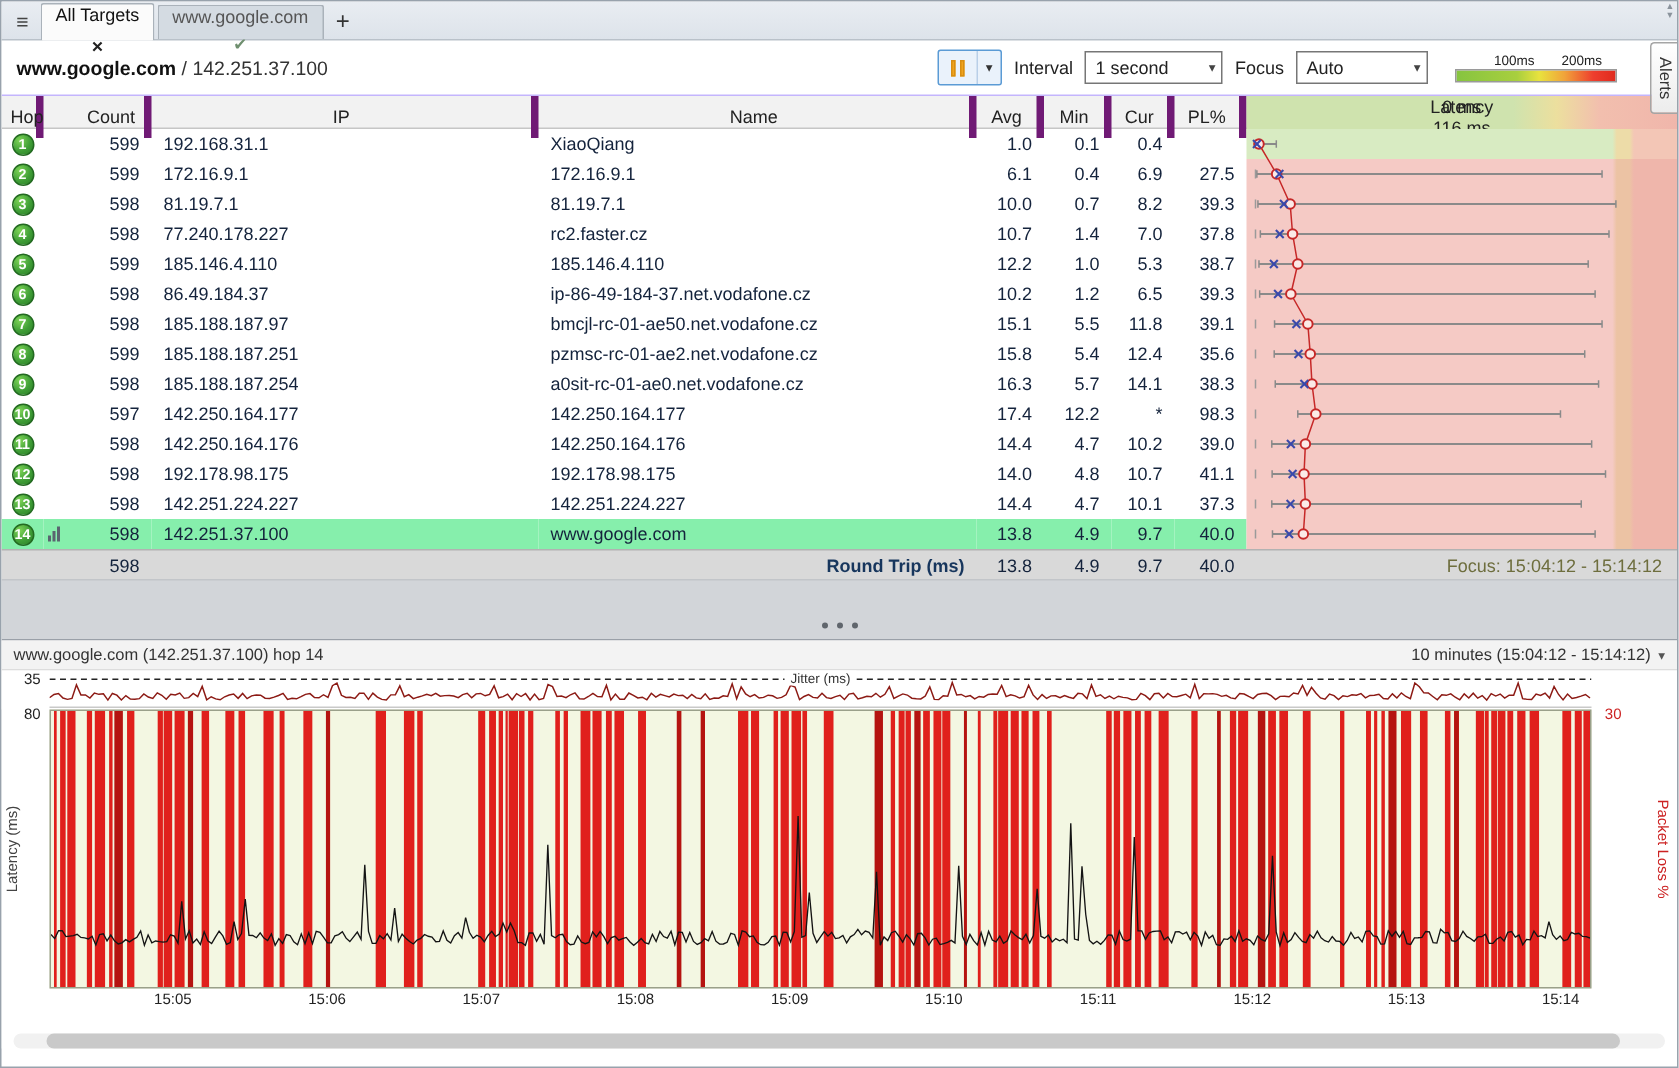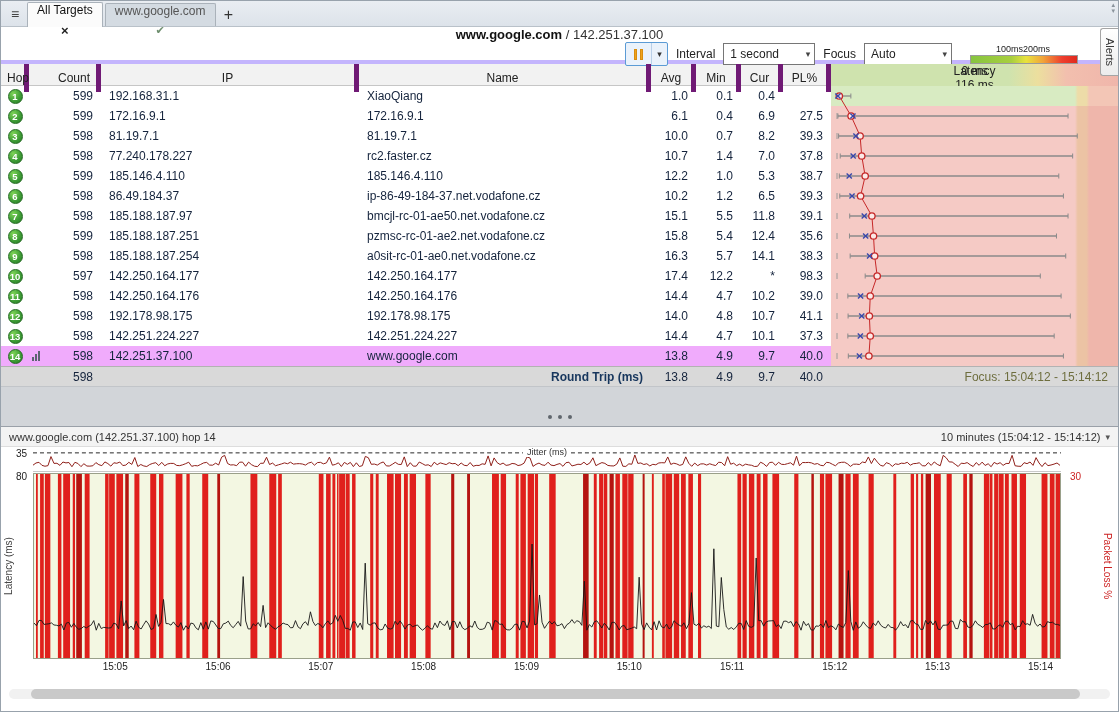--- a/index.html
+++ b/index.html
@@ -15,50 +15,50 @@
   .menu-btn{width:24px;height:24px;display:flex;align-items:center;justify-content:center;font-size:14px;color:#444;cursor:pointer;}
   .tab{height:23px;display:flex;align-items:center;gap:7px;padding:0 9px;font-size:12px;border:1px solid #aab2ba;border-bottom:none;border-radius:2px 2px 0 0;margin-right:2px;position:relative;flex-direction:column;}
   .tab.active{background:#fbfbfb;color:#111;z-index:2;margin-bottom:-1px;height:25px;}
   .tab.inactive{background:#d4dbe2;color:#555;}
   .tab-close{font-size:13px;font-weight:bold;color:#222;cursor:pointer;line-height:1;}
   .tab-check{font-size:11px;color:#6f8f6f;line-height:1;}
   .tab-add{width:22px;height:22px;display:flex;align-items:center;justify-content:center;font-size:16px;color:#333;cursor:pointer;}
   .corner-arrows{position:absolute;right:3px;top:1px;display:flex;flex-direction:column;font-size:7px;line-height:6px;color:#8a939c;}
 
   
-  .hdr{height:37px;background:#fff;border-bottom:4px solid #c4b5fd;display:flex;align-items:center;padding:0 10px;flex-direction:column;}
+  .hdr{height:37px;background:#fff;border-bottom:1px solid #c4b5fd;display:flex;align-items:center;padding:0 10px;}
   .t-host{font-weight:bold;font-size:13px;color:#111;}
   .t-sep,.t-ip{font-size:13px;color:#333;}
   .controls{margin-left:auto;display:flex;align-items:center;gap:8px;padding-right:30px;}
   .pause-group{display:flex;border:1px solid #5b9bd5;background:#eaf2fb;border-radius:2px;height:24px;}
   .pause-main{width:26px;display:flex;align-items:center;justify-content:center;gap:3px;cursor:pointer;border-right:1px solid #b9cfe8;}
   .pbar{display:block;width:3px;height:11px;background:#f0a31c;border:1px solid #d88d10;}
   .pause-caret{width:15px;display:flex;align-items:center;justify-content:center;font-size:9px;color:#333;cursor:pointer;}
   .lbl{font-size:12px;color:#222;}
   .select{height:22px;min-width:92px;border:1px solid #767676;background:#fff;display:flex;align-items:center;justify-content:space-between;padding:0 4px 0 6px;cursor:pointer;}
   .select .caret{font-size:9px;color:#444;margin-left:8px;}
   .scale{width:108px;margin-left:10px;}
-  .scale-labels{display:flex;font-size:9px;color:#222;padding:0 10px 1px 26px;}
+  .scale-labels{display:flex;justify-content:space-between;font-size:9px;color:#222;padding:0 10px 1px 26px;}
   .scale-bar{height:9px;border:1px solid #9a9a9a;background:linear-gradient(90deg,#86c440 0%,#a8cf3e 38%,#e8e23e 52%,#f1a33a 68%,#ee3e2e 86%,#e02a1e 100%);}
 
   
   .alerts-tab{position:absolute;right:0;top:27px;width:18px;height:48px;background:linear-gradient(#fff,#ececec);border:1px solid #a5a5a5;border-right:none;border-radius:3px 0 0 3px;display:flex;align-items:center;justify-content:center;writing-mode:vertical-rl;font-size:11px;color:#333;cursor:pointer;z-index:5;}
 
   
   .thead{display:grid;grid-template-columns:var(--cols);height:22px;align-items:center;background:#f2f2f2;border-bottom:1px solid #c6c6c6;font-size:12px;color:#222;}
   .thead .hc{height:100%;display:flex;align-items:center;border-right:5px solid #701a75;padding:0 6px;}
   .hc.cen{justify-content:center;}
   .hc.rt{justify-content:flex-end;}
   .hc.lat-h{border-right:none;position:relative;background:linear-gradient(90deg,#cfe3ae 0%,#cfe3ae 62%,#ecdf9e 72%,#f2bfae 82%,#f0b6ab 100%);justify-content:space-between;padding:0 6px;flex-direction:column;}
   .hc.lat-h .mid{position:absolute;left:50%;transform:translateX(-50%);}
 
   .tbody{position:relative;height:280px;}
   .trow{display:grid;grid-template-columns:var(--cols);height:20px;align-items:center;color:var(--navy);cursor:default;}
   .trow .c{height:100%;display:flex;align-items:center;overflow:visible;white-space:nowrap;}
-  .trow.sel .c:not(.lat){background:#f0abfc;align-items:center;}
+  .trow.sel .c:not(.lat){background:#86efac;align-items:center;}
   .c.ch{justify-content:center;position:relative;}
   .c.cr{justify-content:flex-end;padding-right:8px;}
   .c.cl{padding-left:8px;}
   .hopc{width:15px;height:15px;border-radius:50%;background:radial-gradient(circle at 32% 28%,#7ed457 0%,#3f9e36 55%,#2a7d27 100%);border:1px solid #236a21;color:#fff;font-size:9.5px;font-weight:bold;display:flex;align-items:center;justify-content:center;}
   .rowicon{position:absolute;left:31px;top:5px;display:flex;align-items:flex-end;gap:1px;}
   .rowicon i{display:block;width:2px;background:#5a6470;}
   .rowicon i:nth-child(1){height:4px;}
   .rowicon i:nth-child(2){height:7px;}
   .rowicon i:nth-child(3){height:10px;}
   .c.lat{padding:0;}

